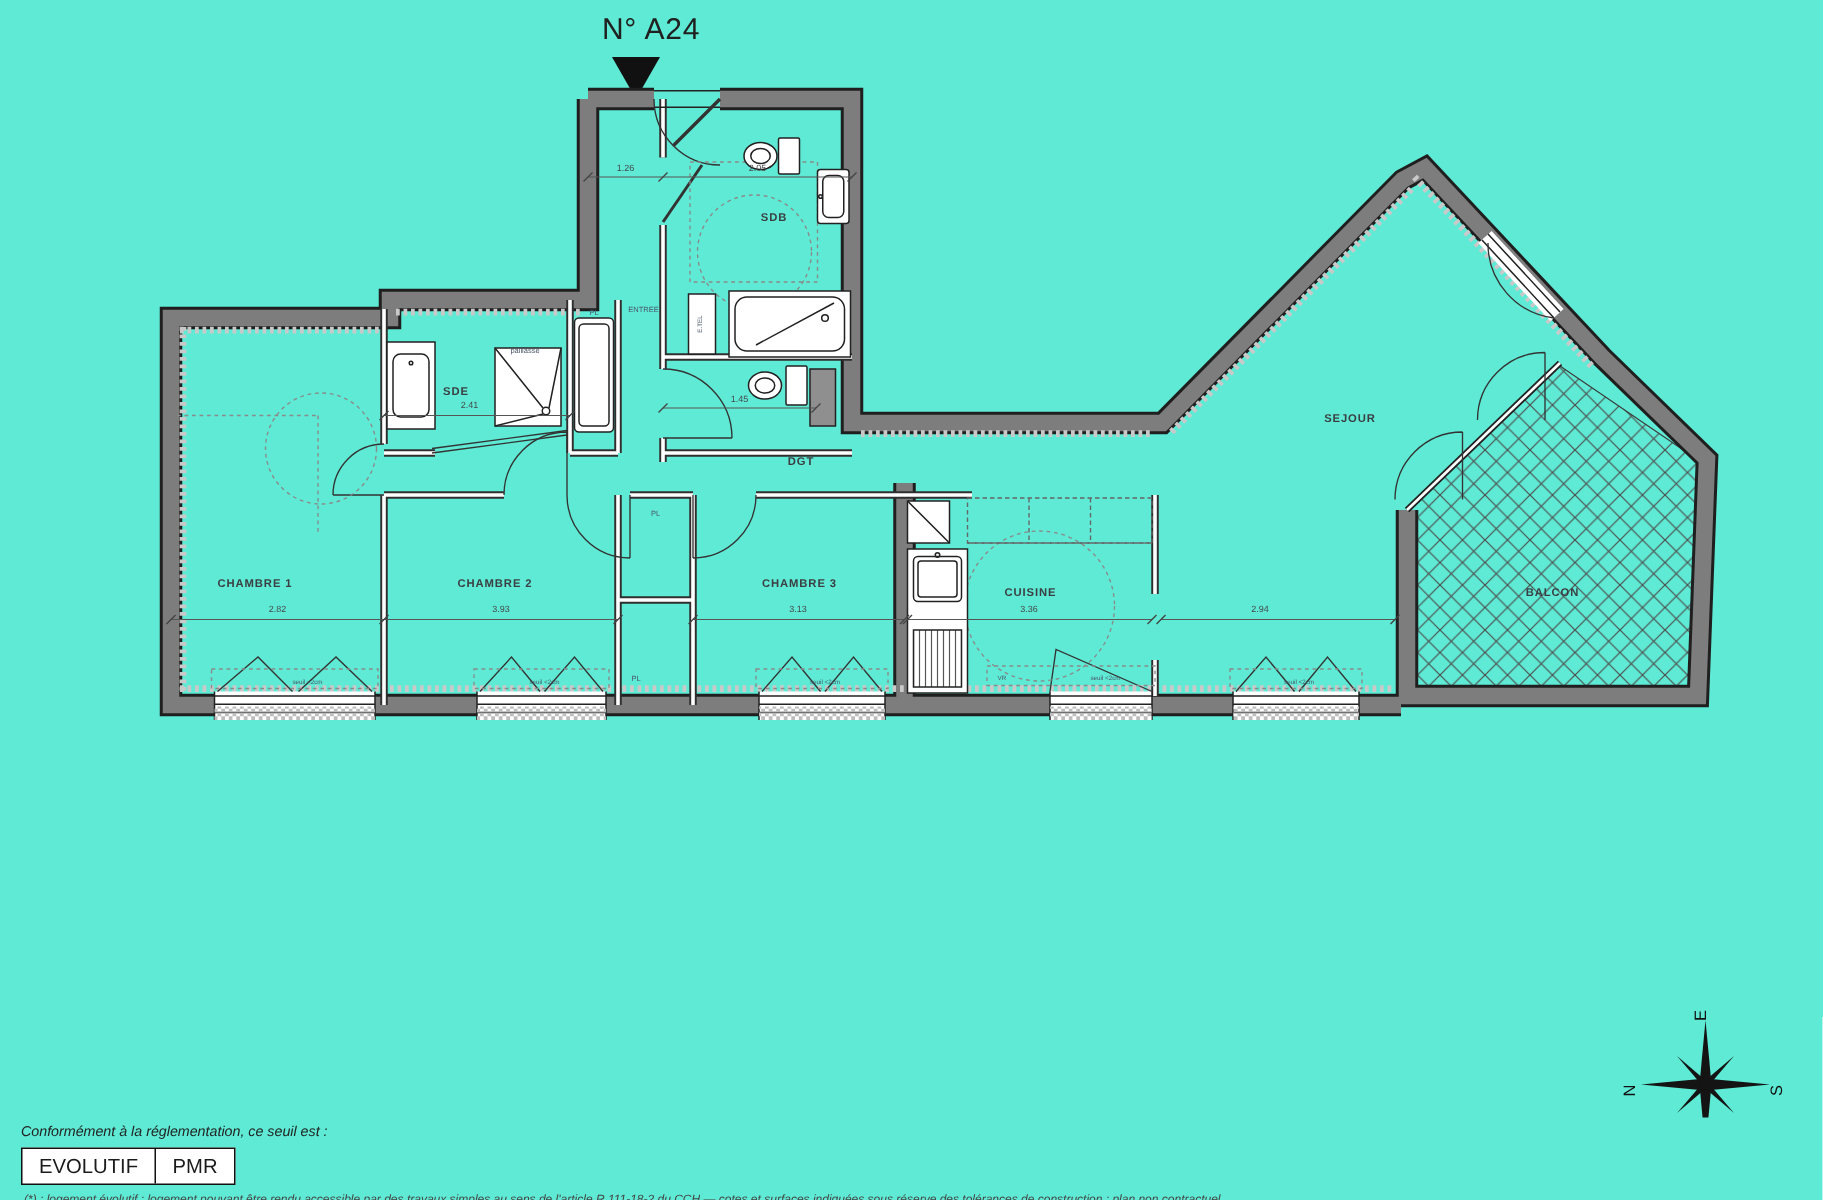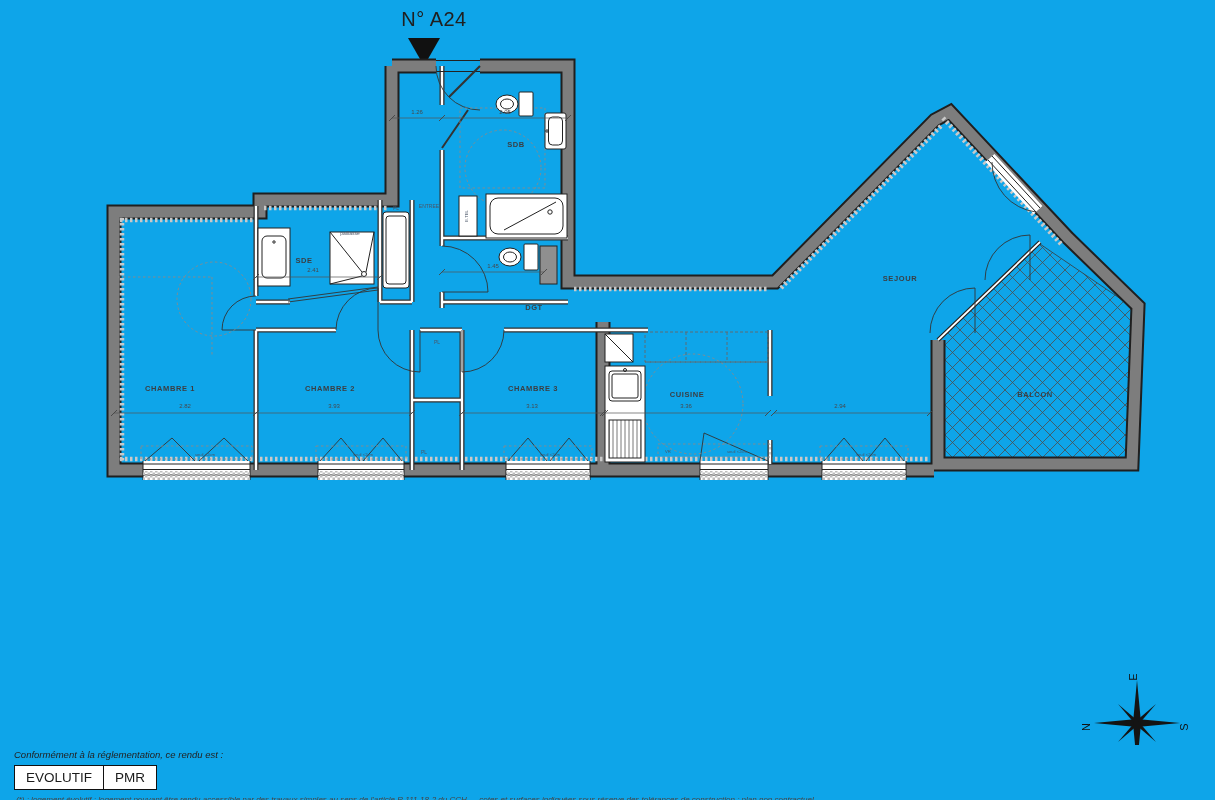--- a/index.html
+++ b/index.html
@@ -1,16 +1,16 @@
 <!DOCTYPE html>
 <html><head>
 <meta charset="utf-8">
 <style>
   html,body{margin:0;padding:0;background:#fff}
-  .page{position:relative;width:1215px;height:800px;background:#0ea5e9;
+  .page{position:relative;width:1215px;height:800px;background:#5eead4;
         font-family:"Liberation Sans",sans-serif;overflow:hidden}
   svg{position:absolute;left:0;top:0;font-family:"Liberation Sans",sans-serif}
   .wb{fill:none;stroke:#1f1f1f;stroke-width:15;stroke-linejoin:miter}
   .wg{fill:none;stroke:#7d7d7d;stroke-width:11;stroke-linejoin:miter}
   .pb{fill:none;stroke:#2f2f2f;stroke-width:5}
   .pw{fill:none;stroke:#ffffff;stroke-width:2.4}
   .gzb{fill:none;stroke:#222;stroke-width:4.2}
   .gzw{fill:none;stroke:#fff;stroke-width:1.8}
   .fx{fill:#fff;stroke:#222;stroke-width:1}
   .fxn{fill:none;stroke:#222;stroke-width:1}
@@ -234,19 +234,19 @@
     <polygon points="1137,680 1133,723 1137,766 1141,723" fill="#141414"></polygon>
     <polygon points="1156,704 1138.5,724.5 1118,742 1135.5,721.5" fill="#141414"></polygon>
     <polygon points="1118,704 1138.5,721.5 1156,742 1135.5,724.5" fill="#141414"></polygon>
     <text class="cmp" transform="rotate(-90 1090 727)" x="1090" y="727">N</text>
     <text class="cmp" transform="rotate(-90 1137 677)" x="1137" y="677">E</text>
     <text class="cmp" transform="rotate(-90 1188 727)" x="1188" y="727">S</text>
     <text class="cmp" transform="rotate(-90 1137 777)" x="1137" y="777">O</text>
   </g>
 </svg>
 
-  <div class="caption">Conformément à la réglementation, ce rendu est :</div>
+  <div class="caption">Conformément à la réglementation, ce seuil est :</div>
   <div class="legend-table">
     <div class="legend-cell">EVOLUTIF</div>
     <div class="legend-cell">PMR</div>
   </div>
   <div class="footnote">(*) : logement évolutif : logement pouvant être rendu accessible par des travaux simples au sens de l'article R.111-18-2 du CCH — cotes et surfaces indiquées sous réserve des tolérances de construction ; plan non contractuel.</div>
 </div>
 
 </body></html>

